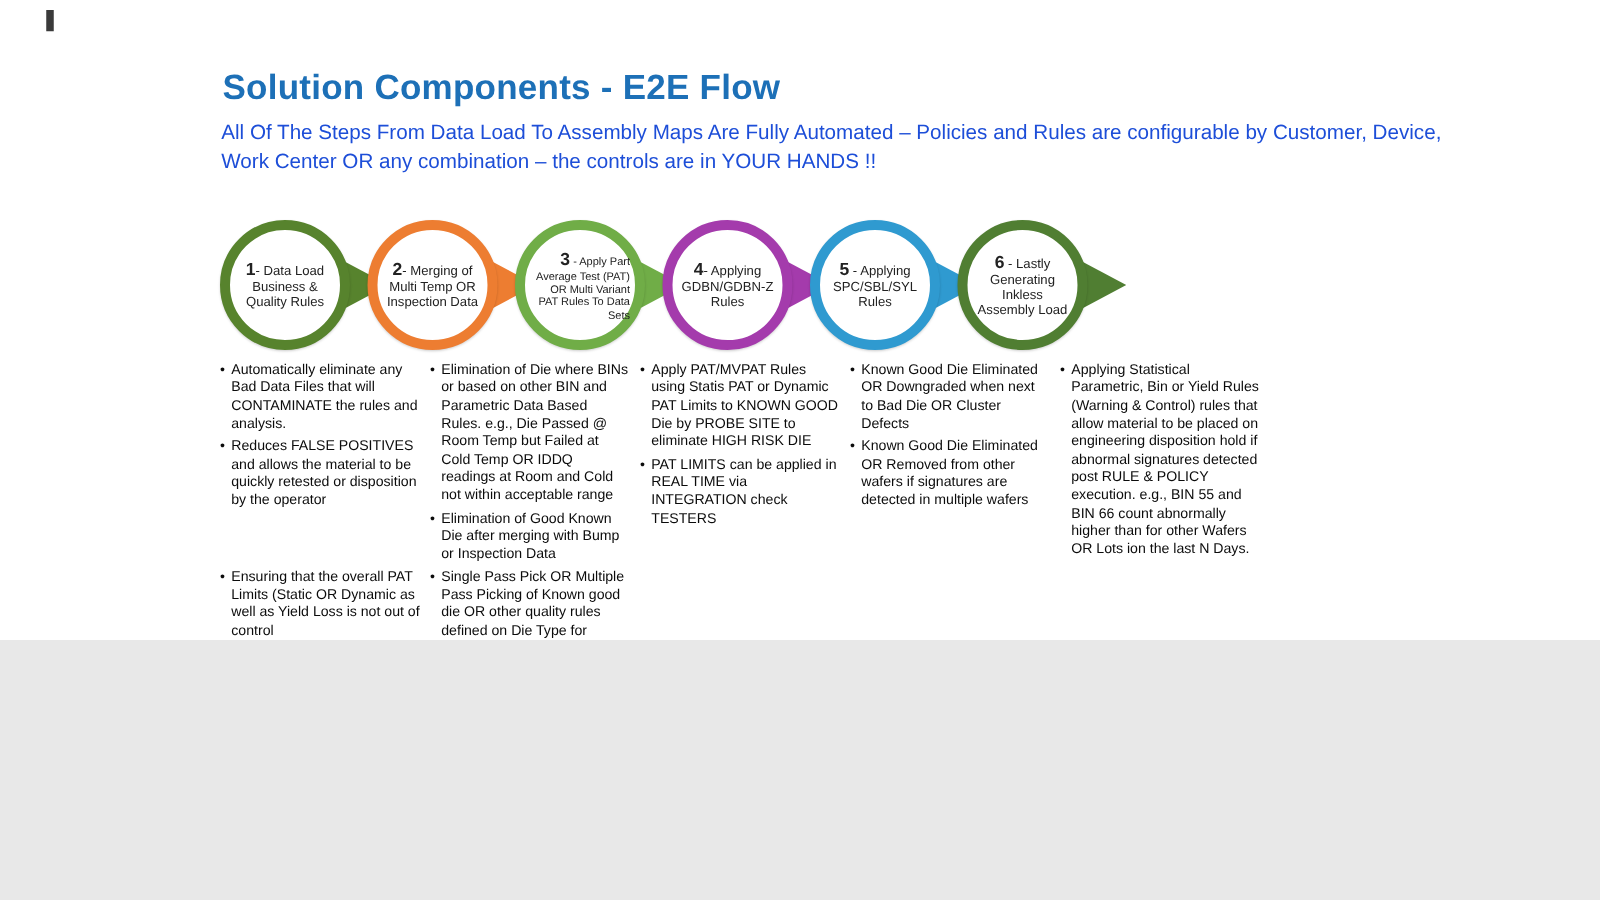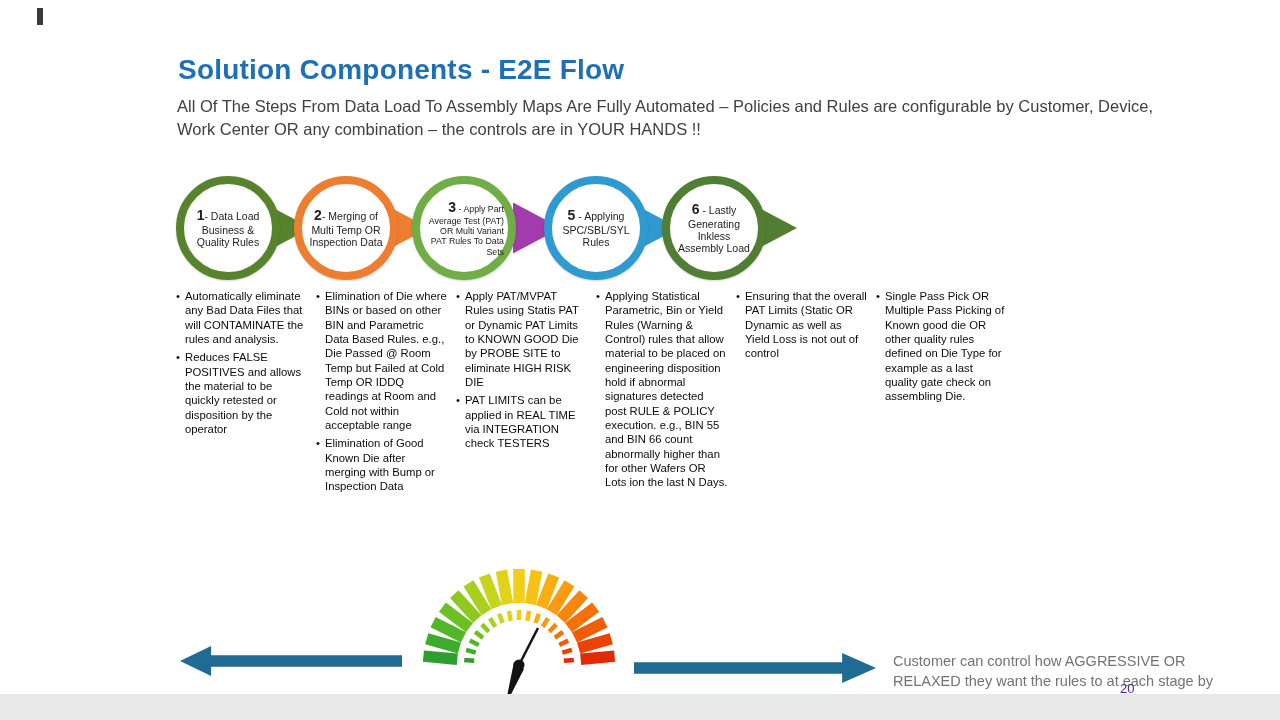--- a/index.html
+++ b/index.html
@@ -1,34 +1,34 @@
 <!DOCTYPE html>
 <html><head>
 <meta charset="utf-8">
 <style>
   html,body{margin:0;padding:0;background:#e8e8e8;}
-  .slide{position:relative;width:1280px;height:694px;background:#ffffff;overflow:hidden;
+  .slide{position:relative;width:1280px;height:512px;background:#ffffff;overflow:hidden;
          font-family:"Liberation Sans",sans-serif;color:#111;}
   .corner-mark{position:absolute;left:37px;top:8px;width:6px;height:17px;background:#3a3a3a;}
   .title{position:absolute;left:178px;top:54px;margin:0;font-size:28px;font-weight:bold;letter-spacing:.2px;}
-  .subtitle{position:absolute;left:177px;top:95px;width:1000px;margin:0;font-size:16.5px;line-height:1.42;color:#404040;}
+  .subtitle{position:absolute;left:177px;top:95px;width:1000px;margin:0;font-size:16.5px;line-height:1.42;color:#1d4ed8;}
 
   .flow{position:absolute;left:176px;top:176px;width:830px;display:flex;align-items:center;}
   .circle{position:relative;z-index:2;flex:0 0 auto;width:104px;height:104px;border-radius:50%;
           border:8px solid #999;background:#fff;box-sizing:border-box;
           display:flex;align-items:center;justify-content:center;text-align:center;padding:4px;
           box-shadow:0 1px 2px rgba(0,0,0,.18);}
   .circle-text{font-size:10.5px;line-height:1.18;color:#222;}
   .circle .num{font-weight:bold;font-size:14px;}
   .c3 .circle-text{font-size:8.8px;text-align:right;}
   .flow-arrow{z-index:1;flex:0 0 auto;width:48px;height:58px;margin:0 -17px;
               clip-path:polygon(0 6%,100% 50%,0 94%);background:#888;}
 
   .cols{position:absolute;left:176px;top:289px;width:832px;display:grid;
-        grid-template-columns:repeat(6,1fr);column-gap:8px;}
+        grid-template-columns:repeat(5,1fr);column-gap:8px;}
   .bullet{position:relative;padding-left:9px;font-size:11.3px;line-height:1.27;color:#0b0b0b;margin:0 0 4px 0;}
   .bullet::before{content:"\2022";position:absolute;left:0;top:0;}
 
   .gauge{position:absolute;left:412px;top:562px;}
 
   .big-arrow{position:absolute;height:30px;background:#1f6b93;}
   .big-arrow.left{left:180px;top:646px;width:222px;
       clip-path:polygon(0 50%,14% 0,14% 31%,100% 31%,100% 69%,14% 69%,14% 100%);}
   .big-arrow.right{left:634px;top:653px;width:242px;
       clip-path:polygon(100% 50%,86% 0,86% 31%,0 31%,0 69%,86% 69%,86% 100%);}
@@ -52,20 +52,23 @@
     </div>
     <div class="flow-arrow" style="background: rgb(87, 131, 45);"></div>
     <div class="circle c2" style="border-color: rgb(237, 125, 49);">
       <div class="circle-text"><span class="num">2</span><span>- Merging of Multi Temp OR Inspection Data</span></div>
     </div>
     <div class="flow-arrow" style="background: rgb(237, 125, 49);"></div>
     <div class="circle c3" style="border-color: rgb(112, 173, 71);">
       <div class="circle-text"><span class="num">3</span><span> - Apply Part Average Test (PAT)  OR Multi Variant PAT Rules To Data Sets</span></div>
     </div>
     <div class="flow-arrow" style="background: rgb(112, 173, 71);"></div>
+    <div class="circle c4" style="border-color: rgb(164, 59, 172);">
+      <div class="circle-text"><span class="num">4</span><span>- Applying GDBN/GDBN-Z Rules</span></div>
+    </div>
     <div class="flow-arrow" style="background: rgb(164, 59, 172);"></div>
     <div class="circle c5" style="border-color: rgb(47, 154, 208);">
       <div class="circle-text"><span class="num">5</span><span> - Applying SPC/SBL/SYL Rules</span></div>
     </div>
     <div class="flow-arrow" style="background: rgb(47, 154, 208);"></div>
     <div class="circle c6" style="border-color: rgb(80, 126, 50);">
       <div class="circle-text"><span class="num">6</span><span> - Lastly Generating Inkless Assembly Load</span></div>
     </div>
     <div class="flow-arrow" style="background: rgb(80, 126, 50);"></div>
   </div>
@@ -75,20 +78,24 @@
       <div class="bullet">Automatically eliminate any Bad Data Files that will CONTAMINATE the rules and analysis.</div>
       <div class="bullet">Reduces FALSE POSITIVES and allows the material to be quickly retested or disposition by the operator</div>
     </div>
     <div class="col">
       <div class="bullet">Elimination of Die where BINs or based on other BIN and Parametric Data Based Rules. e.g., Die Passed @ Room Temp but Failed at Cold Temp OR IDDQ readings at Room and Cold not within acceptable range</div>
       <div class="bullet">Elimination of Good Known Die after merging with Bump or Inspection Data</div>
     </div>
     <div class="col">
       <div class="bullet">Apply PAT/MVPAT Rules using Statis PAT or Dynamic PAT Limits to KNOWN GOOD Die by PROBE SITE to eliminate HIGH RISK DIE</div>
       <div class="bullet">PAT LIMITS can be applied in REAL TIME via INTEGRATION check TESTERS</div>
+    </div>
+    <div class="col">
+      <div class="bullet">Known Good Die Eliminated OR Downgraded when next to Bad Die OR Cluster Defects</div>
+      <div class="bullet">Known Good Die Eliminated OR Removed from other wafers if signatures are detected in multiple wafers</div>
     </div>
     <div class="col">
       <div class="bullet">Applying Statistical Parametric, Bin or Yield Rules (Warning &amp; Control) rules that allow material to be placed on engineering disposition hold if abnormal signatures detected post RULE &amp; POLICY execution. e.g., BIN 55 and BIN 66 count abnormally higher than for other Wafers OR Lots ion the last N Days.</div>
     </div>
     <div class="col">
       <div class="bullet">Ensuring that the overall PAT Limits (Static OR Dynamic as well as Yield Loss is not out of control</div>
     </div>
     <div class="col">
       <div class="bullet">Single Pass Pick OR Multiple Pass Picking of Known good die OR other quality rules defined on Die Type for example as a last quality gate check on assembling Die.</div>
     </div>

